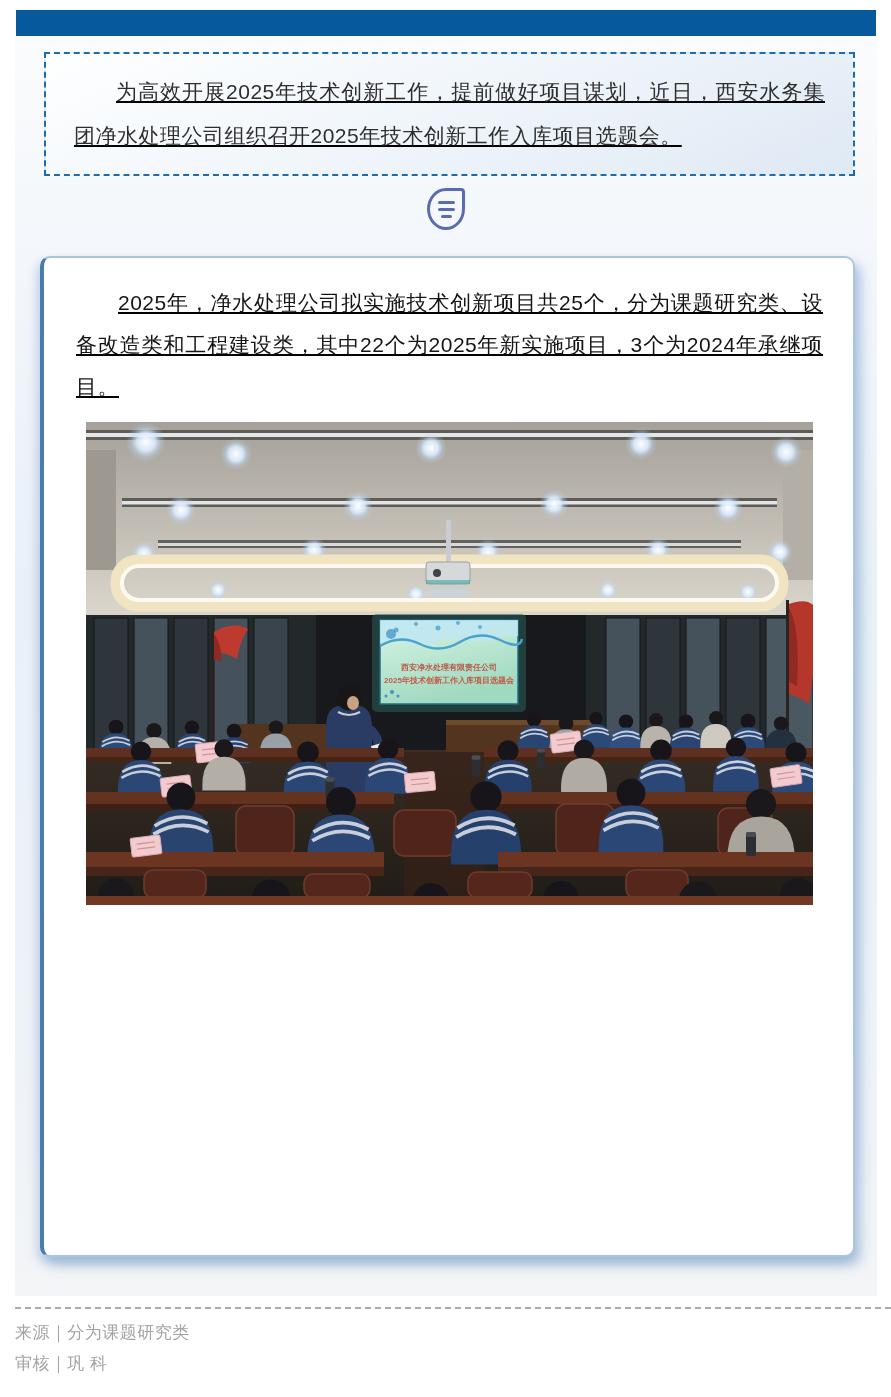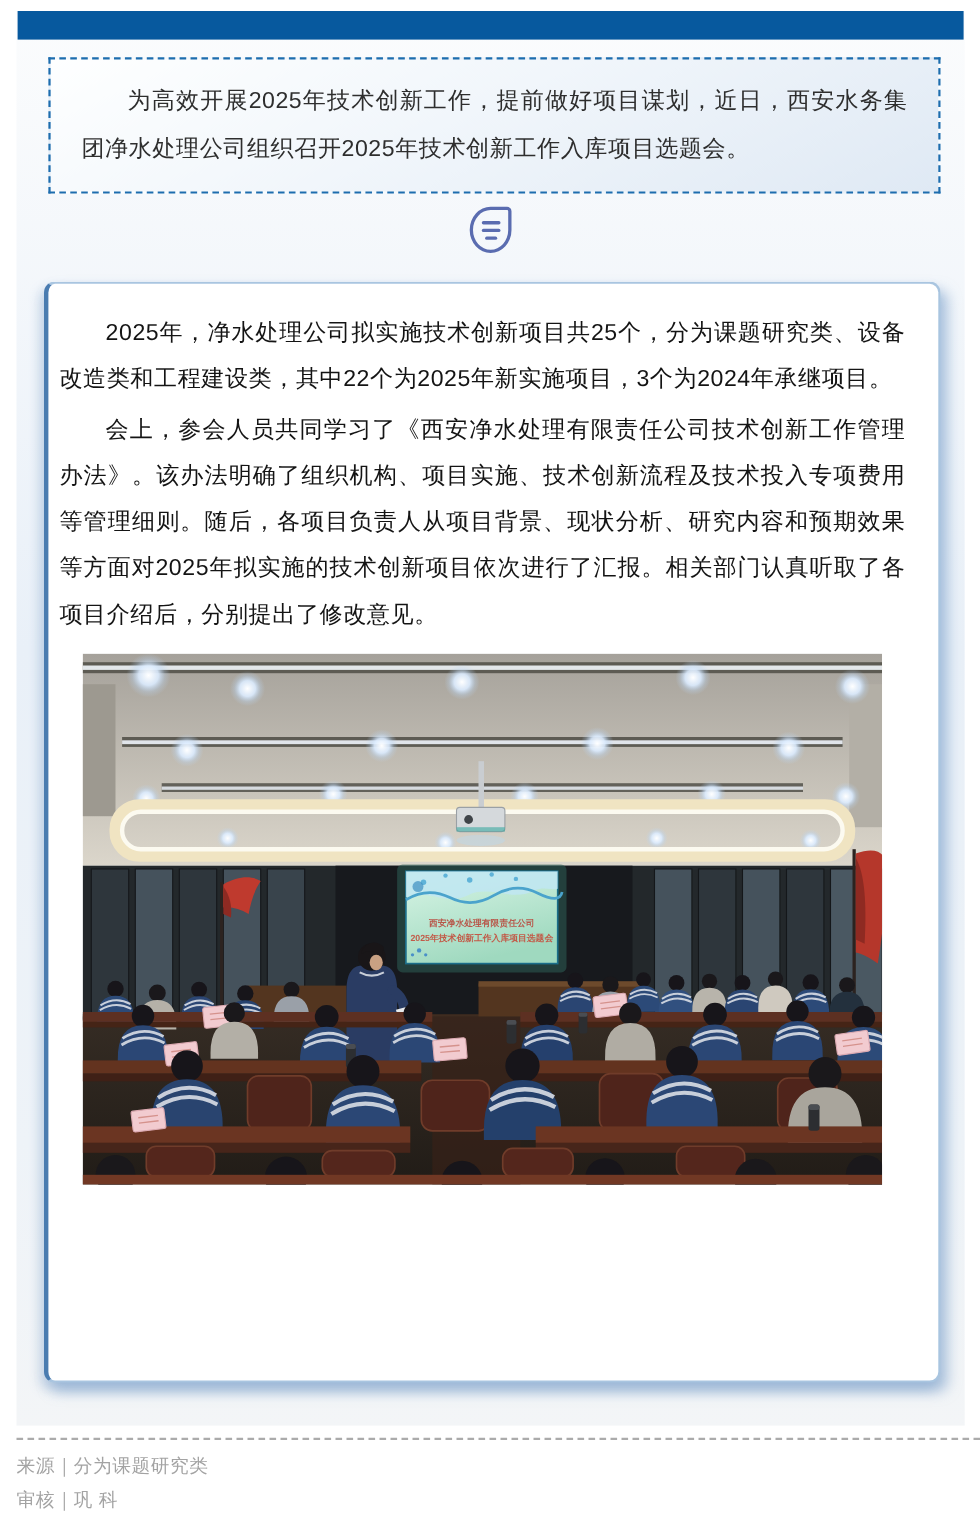--- a/index.html
+++ b/index.html
@@ -1,34 +1,34 @@
 <!DOCTYPE html>
 <html><head>
 <meta charset="utf-8">
 <style>
   * { box-sizing: border-box; margin: 0; padding: 0; }
   html,body { width: 891px; height: 1397px; overflow: hidden; background: #ffffff;
     font-family: "Liberation Sans", "DejaVu Sans", sans-serif; }
   .section-wrap { position: relative; margin-left: 15px; width: 862px; height: 1286px;
-    background: linear-gradient(to bottom, #fbfcfd 0%, #e9f0f8 45%, #eef3f8 80%, #f3f5f7 100%); }
+    background: linear-gradient(to bottom, #fbfcfd 0%, #e9f0f8 45%, #eef3f8 80%, #f3f5f7 100%); text-decoration: underline; }
   .top-bar { margin: 10px 0 0 1px; width: 860px; height: 26px; background: #07599e; }
   .intro-box { margin: 16px 0 0 29px; width: 811px; min-height: 120px;
     border: 2px dashed #1d6dae; padding: 16px 28px;
     background: linear-gradient(155deg, #feffff 0%, #f1f6fb 45%, #dfe9f4 100%); }
   .intro-box p { font-size: 21px; line-height: 44px; color: #2e2e2e; text-indent: 2em;
     text-align: justify; letter-spacing: 0.5px; }
   .divider-icon { margin: 12px auto 0; width: 38px; height: 42px;
     border: 3px solid #5a6cb0; border-radius: 50% 4px 50% 50%;
     display: flex; flex-direction: column; justify-content: center; align-items: center; gap: 4px;
     background: transparent; }
   .divider-icon i { display: block; height: 3px; border-radius: 2px; background: #5a6cb0; }
   .divider-icon i.l1 { width: 17px; } .divider-icon i.l2 { width: 17px; } .divider-icon i.l3 { width: 11px; }
   .article-card { margin: 26px 0 0 25px; width: 815px; height: 1001px; overflow: hidden;
     background: #ffffff; border: 2px solid #a9c5e0; border-left: 4px solid #4a7cb0;
-    border-radius: 10px; padding: 24px 30px 0 10px;
+    border-radius: 10px; padding: 24px 30px 0 32px;
     box-shadow: 6px 8px 12px rgba(118,156,200,0.55), -4px 6px 10px rgba(118,156,200,0.32); }
   .article-card p { font-size: 21px; line-height: 42px; color: #141414; text-indent: 2em;
     text-align: justify; letter-spacing: 0.5px; margin-bottom: 4px; }
   .photo-frame { width: 727px; height: 483px; margin: 14px auto 20px; overflow: hidden; }
   .footer { margin-left: 15px; width: 876px; border-top: 2px dashed #ababab; margin-top: 11px;
     padding-top: 8px; }
   .footer .meta-line { font-size: 17px; line-height: 31px; color: #a3a3a3; letter-spacing: 0.5px; }
 </style>
 </head>
 <body>
@@ -41,21 +41,20 @@
   </div>
 
   <div class="divider-icon">
     <i class="l1"></i>
       <i class="l2"></i>
       <i class="l3"></i>
   </div>
 
   <div class="article-card">
     <p>2025年，净水处理公司拟实施技术创新项目共25个，分为课题研究类、设备改造类和工程建设类，其中22个为2025年新实施项目，3个为2024年承继项目。</p>
-    <p>会上，参会人员共同学习了《西安净水处理有限责任公司技术创新工作管理办法》。该办法明确了组织机构、项目实施、技术创新流程及技术投入专项费用等管理细则。随后，各项目负责人从项目背景、现状分析、研究内容和预期效果等方面对2025年拟实施的技术创新项目依次进行了汇报。相关部门认真听取了各项目介绍后，分别提出了修改意见。</p>
 
     <div class="photo-frame">
       <svg viewBox="0 0 727 483" width="727" height="483">
         <defs>
           <linearGradient id="ceilG" x1="0" y1="0" x2="0" y2="1">
             <stop offset="0" stop-color="#a5a19a"></stop>
               <stop offset="1" stop-color="#dbd6cb"></stop>
           </linearGradient>
           <radialGradient id="glow">
             <stop offset="0" stop-color="#ffffff"></stop>

